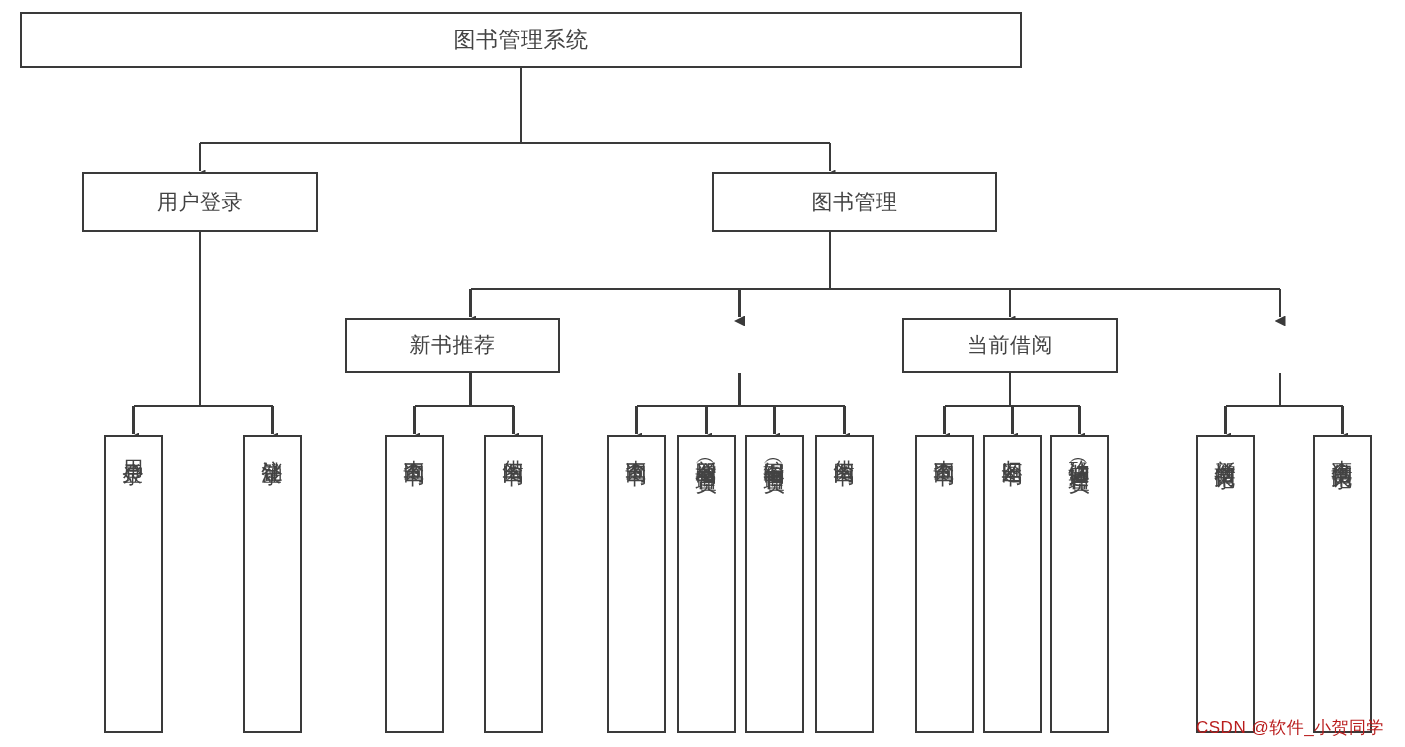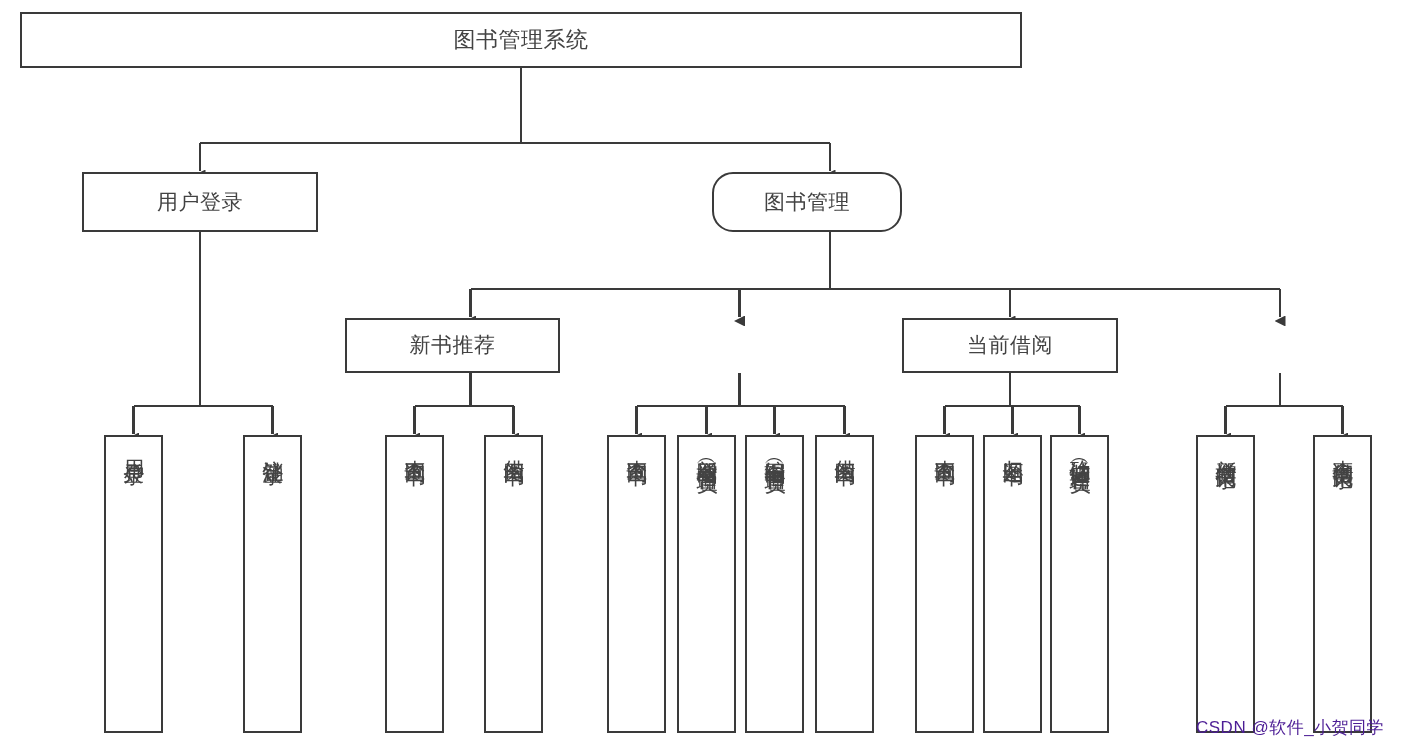--- a/index.html
+++ b/index.html
@@ -27,21 +27,20 @@
   }
   .node {
     position: absolute;
     box-sizing: border-box;
     background: #ffffff;
     border: 2px solid #3a3a3a;
     display: flex;
     align-items: center;
     justify-content: center;
     color: #3d3d3d;
-    font-family: Liberation Serif, serif;
   }
   .node .label {
     display: block;
     text-align: center;
     line-height: 1.05;
     color: #434343;
   }
   
   .node.horiz .label {
     font-size: 21px;
@@ -121,21 +120,21 @@
       </g>
   </svg>
 
   <div class="node root horiz" style="left: 20px; top: 12px; width: 1002px; height: 56px;">
     <span class="label">图书管理系统</span>
   </div>
 
   <div class="node horiz" style="left: 82px; top: 172px; width: 236px; height: 60px;">
     <span class="label">用户登录</span>
   </div>
-  <div class="node horiz" style="left: 712px; top: 172px; width: 190px; height: 60px; border-radius: 21px;">
+  <div class="node horiz" style="left: 712px; top: 172px; width: 285px; height: 60px;">
     <span class="label">图书管理</span>
   </div>
 
   <div class="node horiz" style="left: 345px; top: 318px; width: 215px; height: 55px;">
     <span class="label">新书推荐</span>
   </div>
   <div class="node horiz" style="left: 902px; top: 318px; width: 216px; height: 55px;">
     <span class="label">当前借阅</span>
   </div>
 
@@ -176,15 +175,15 @@
     <span class="label">确认归还（管理员）</span>
   </div>
 
   <div class="node vert" style="left: 1196px; top: 435px; width: 59px; height: 298px;">
     <span class="label">新增借阅记录</span>
   </div>
   <div class="node vert" style="left: 1313px; top: 435px; width: 59px; height: 298px;">
     <span class="label">查询借阅记录</span>
   </div>
 
-  <div class="watermark" style="left: 1196px; top: 716px; color: #4c1d95;">CSDN @软件_小贺同学</div>
+  <div class="watermark" style="left: 1196px; top: 716px; color: #b91c1c;">CSDN @软件_小贺同学</div>
 
 </div>
 
 </body></html>

